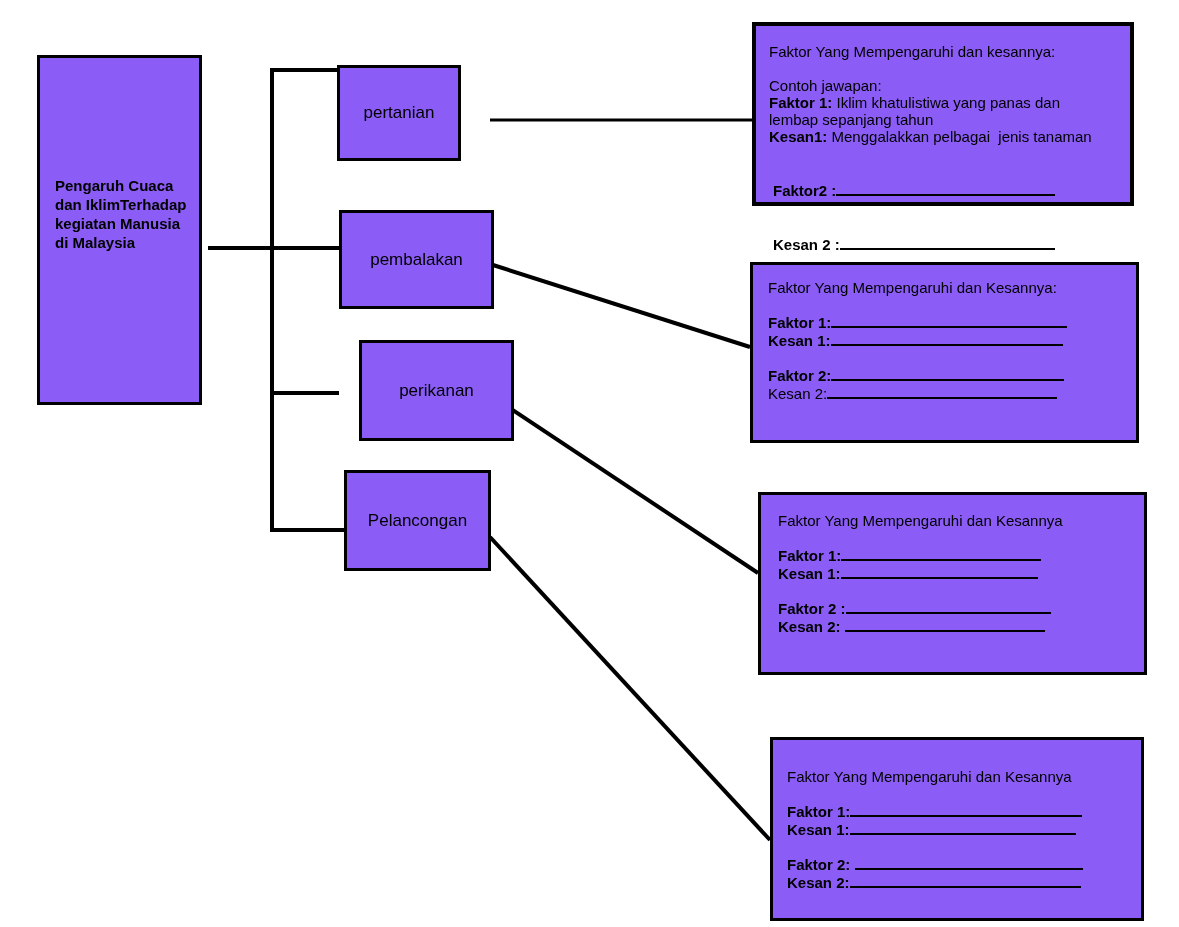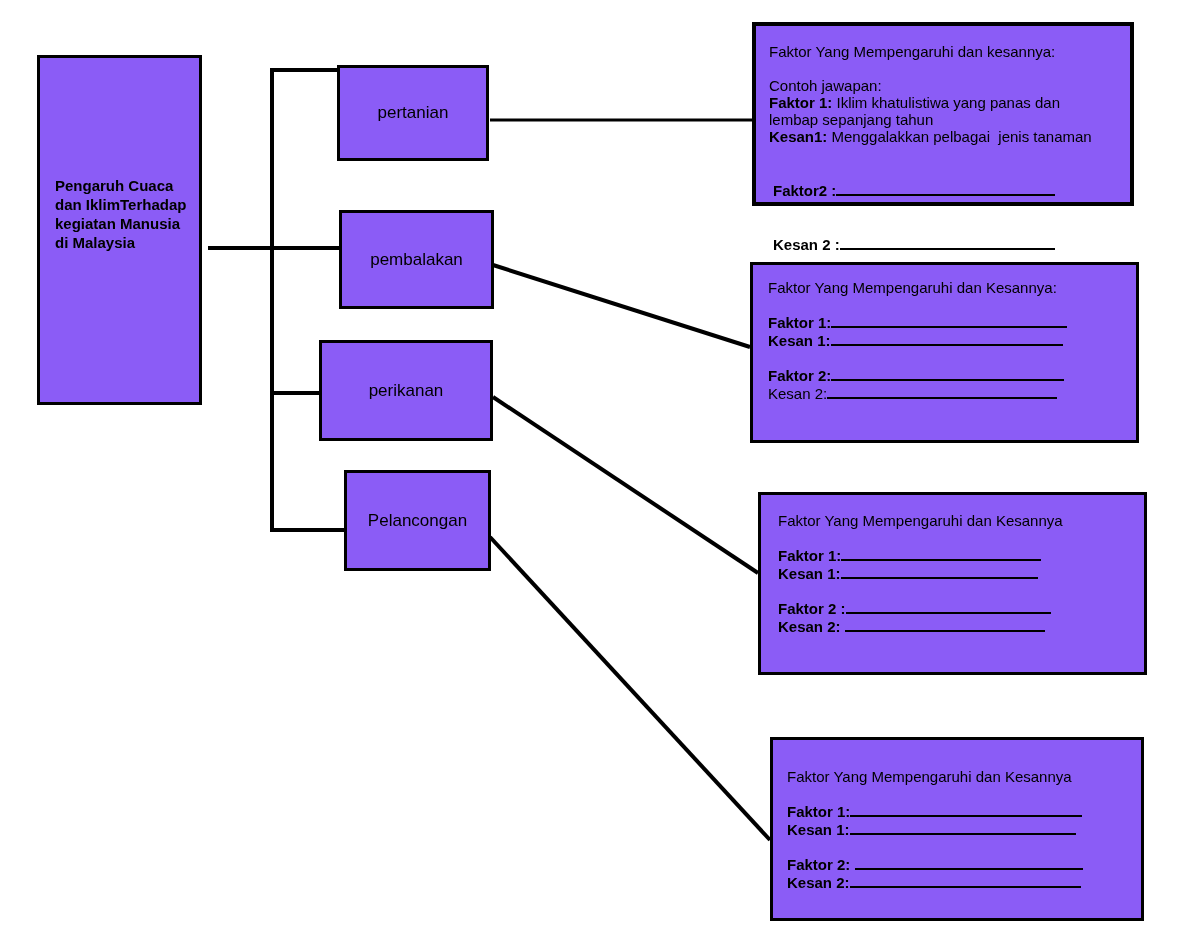--- a/index.html
+++ b/index.html
@@ -14,23 +14,23 @@
   .hdr .t { text-decoration:underline; }
   .box { position:absolute; border:3px solid #000; background:#8b5cf6; box-sizing:border-box; }
   .rootbox { left:37px; top:55px; width:165px; height:350px; }
   .rootbox .lbl {
     padding:118px 10px 0 15px; font-weight:bold; font-size:15px; line-height:19px;
   }
   .branch {
     display:flex; align-items:center; justify-content:center;
     font-size:17px;
   }
-  .b-pertanian   { left:337px; top:65px;  width:152px; height:96px; }
+  .b-pertanian   { left:337px; top:65px;  width:124px; height:96px; }
   .b-pembalakan  { left:339px; top:210px; width:155px; height:99px; }
-  .b-perikanan   { left:319px; top:340px; width:174px; height:101px; }
+  .b-perikanan   { left:359px; top:340px; width:155px; height:101px; }
   .b-pelancongan { left:344px; top:470px; width:147px; height:101px; }
   .ans { font-size:15px; line-height:17px; }
   .ans .row { white-space:pre; }
   .ans .bld { font-weight:bold; }
   .gap17 { margin-top:17px; }
   .gap14 { margin-top:14px; }
   .blank {
     display:inline-block; height:13px; border-bottom:2px solid #000;
     vertical-align:baseline;
   }

